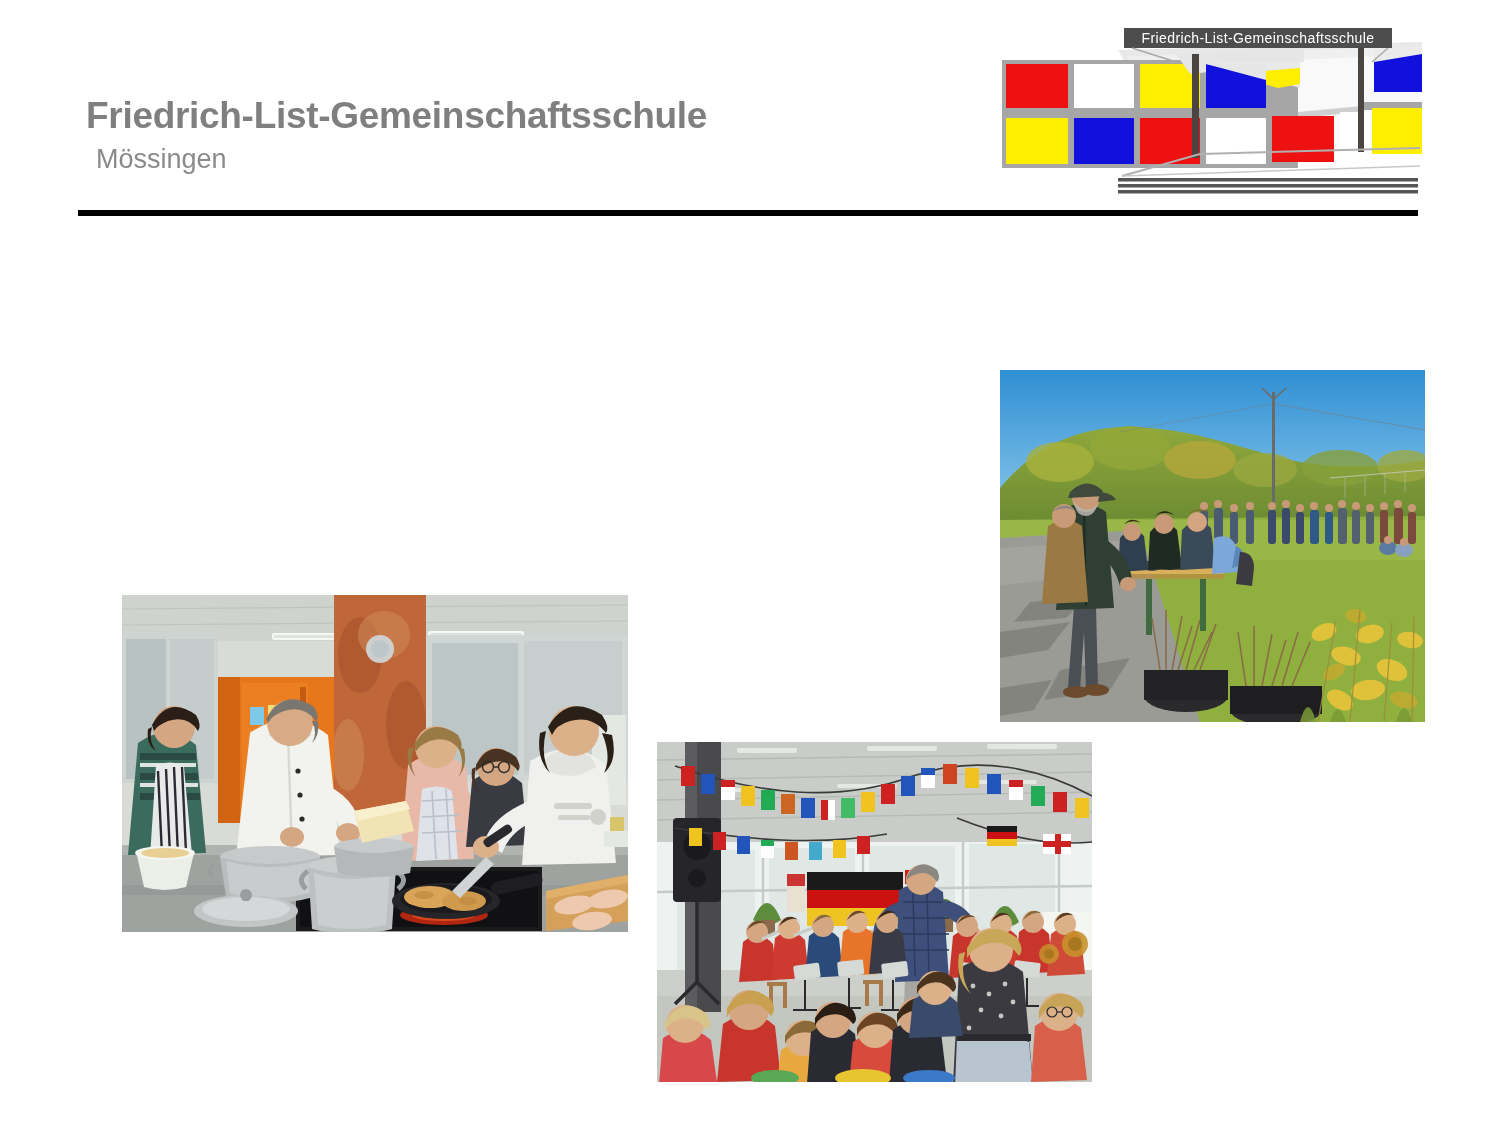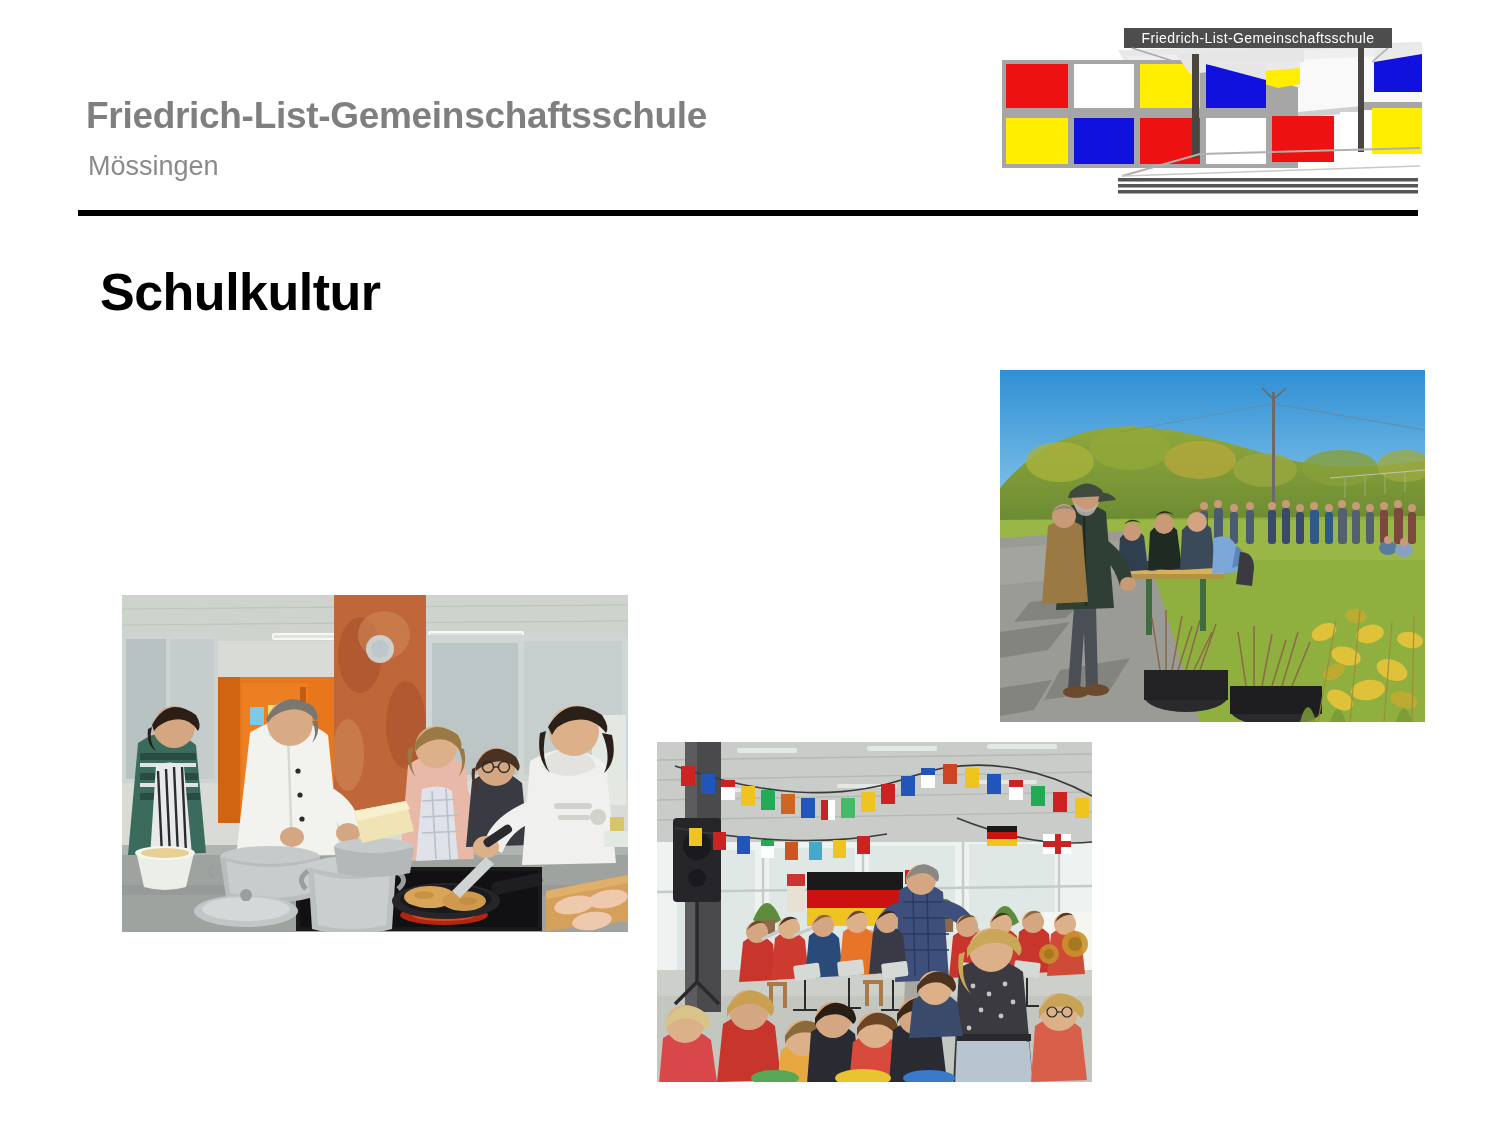--- a/index.html
+++ b/index.html
@@ -12,24 +12,23 @@
   }
   .slide { position:absolute; inset:0; background:#fff; }
 
   
   .hdr-school {
     position:absolute; left:86px; top:95px;
     font-size:37px; font-weight:bold; color:#7f7f7f;
     letter-spacing:-0.3px; white-space:nowrap;
   }
   .hdr-town {
-    position:absolute; left:88px; top:144px;
+    position:absolute; left:96px; top:144px;
     font-size:27px; font-weight:normal; color:#8a8a8a;
     white-space:nowrap;
-    margin-top:7px;
   }
   .hdr-rule {
     position:absolute; left:78px; top:210px;
     width:1340px; height:6px; background:#000;
   }
 
   
   .logo { position:absolute; left:1000px; top:28px; width:425px; height:170px; }
 
   
@@ -120,21 +119,20 @@
       <rect x="118" y="162" width="300" height="3.5" fill="#555"></rect>
 
       <rect x="124" y="0" width="268" height="20" fill="#4d4d4d"></rect>
       <text x="258" y="15" font-family="Liberation Sans, sans-serif" font-size="14" fill="#ffffff" text-anchor="middle" letter-spacing="0.4">Friedrich-List-Gemeinschaftsschule</text>
 
       <polyline points="132,20 176,34" fill="none" stroke="#a8a8a8" stroke-width="1.4"></polyline>
       <polyline points="388,20 372,34" fill="none" stroke="#a8a8a8" stroke-width="1.4"></polyline>
     </svg>
   </div>
 
-  <div class="title">Schulkultur</div>
 
 
   <div class="photo" id="photo-planting">
     <svg viewBox="0 0 425 352" preserveAspectRatio="none">
       <defs>
         <linearGradient id="skyG" x1="0" y1="0" x2="0" y2="1">
           <stop offset="0%" stop-color="#2f8fd4"></stop>
           <stop offset="100%" stop-color="#8cc8ea"></stop>
         </linearGradient>
         <linearGradient id="hillG" x1="0" y1="0" x2="0" y2="1">

